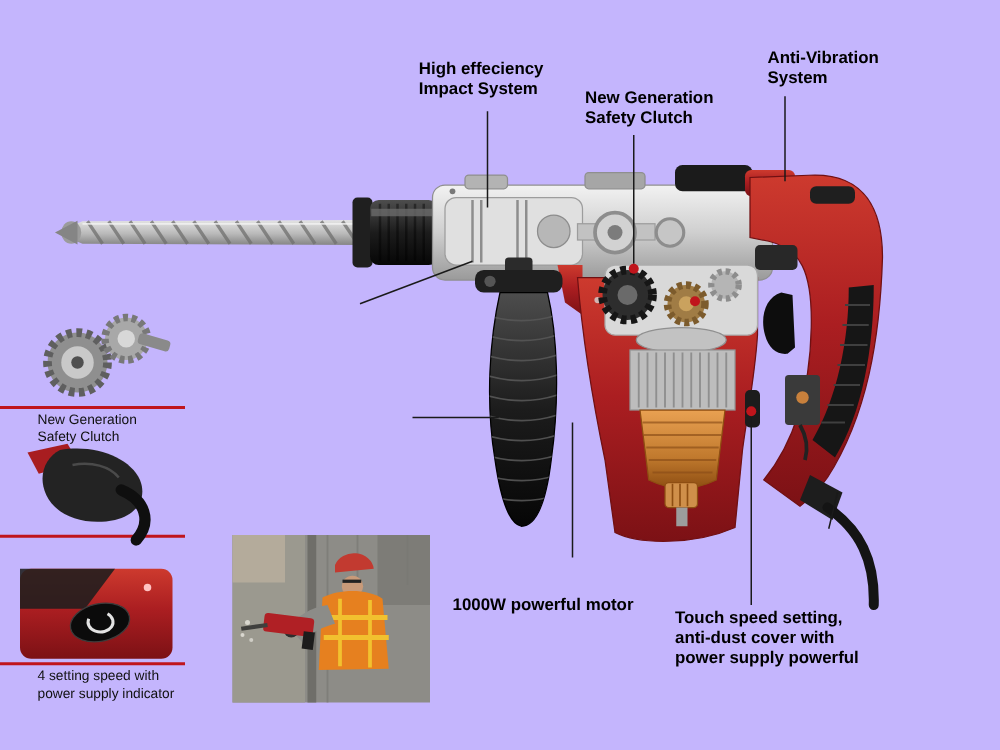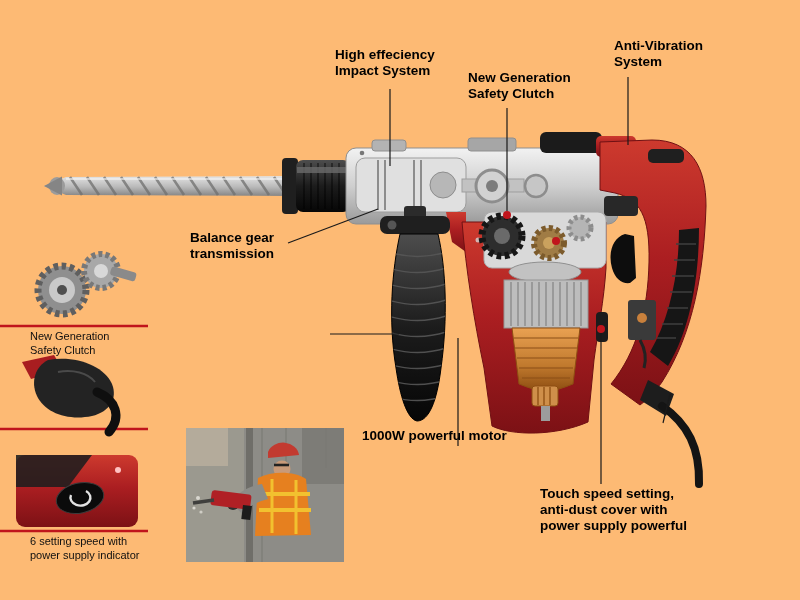--- a/index.html
+++ b/index.html
@@ -1,16 +1,16 @@
 <!DOCTYPE html>
 <html><head>
 <meta charset="utf-8">
 <style>
   html,body{margin:0;padding:0;background:#ffffff;}
-  .stage{position:relative;width:800px;height:600px;background:#fdba74;overflow:hidden;
+  .stage{position:relative;width:800px;height:600px;background:#c4b5fd;overflow:hidden;
          font-family:"Liberation Sans",sans-serif;}
   .stage svg.gfx{position:absolute;left:0;top:0;}
   .callout{position:absolute;font-size:13.5px;font-weight:700;line-height:1.18;color:#000;
            white-space:pre-line;}
   .caption{position:absolute;font-size:11px;font-weight:400;line-height:1.25;color:#101010;
            white-space:pre-line;}
 </style>
 </head>
 <body>
 
@@ -199,25 +199,23 @@
       <circle cx="601" cy="329" r="4"></circle>
     </g>
   </svg>
 
   <div class="callout" style="left:335px;top:47px">High effeciency
 Impact System</div>
   <div class="callout" style="left:468px;top:70px">New Generation
 Safety Clutch</div>
   <div class="callout" style="left:614px;top:38px">Anti-Vibration
 System</div>
-  <div class="callout" style="left:190px;top:230px">Balance gear
-transmission</div>
-  <div class="callout" style="left:362px;top:428px">1000W powerful motor</div>
+  <div class="callout" style="left:362px;top:476px">1000W powerful motor</div>
   <div class="callout" style="left:540px;top:486px">Touch speed setting,
 anti-dust cover with
 power supply powerful</div>
 
   <div class="caption" style="left:30px;top:330px">New Generation
 Safety Clutch</div>
-  <div class="caption" style="left:30px;top:535px">6 setting speed with
+  <div class="caption" style="left:30px;top:535px">4 setting speed with
 power supply indicator</div>
 
 </div>
 
 </body></html>

